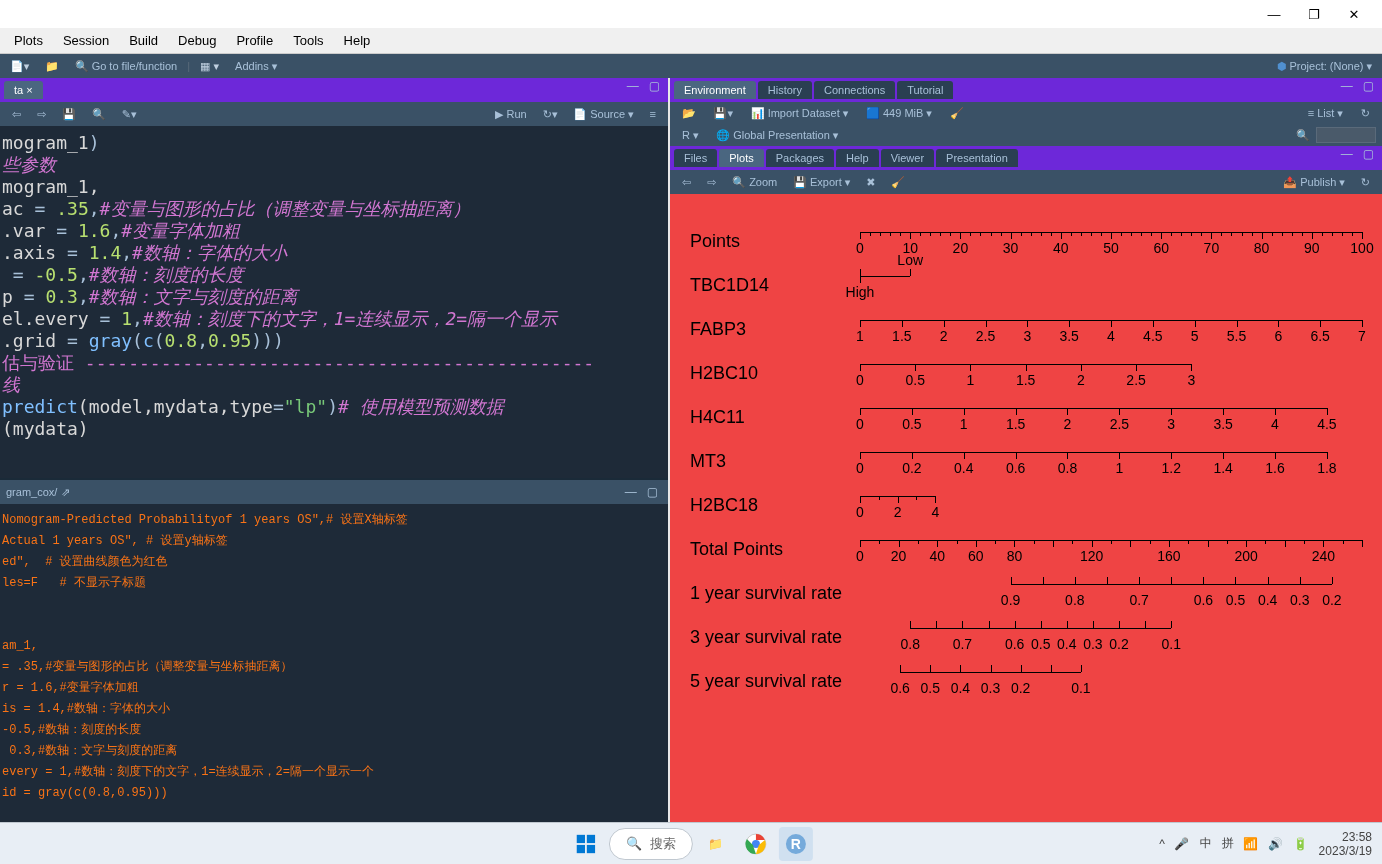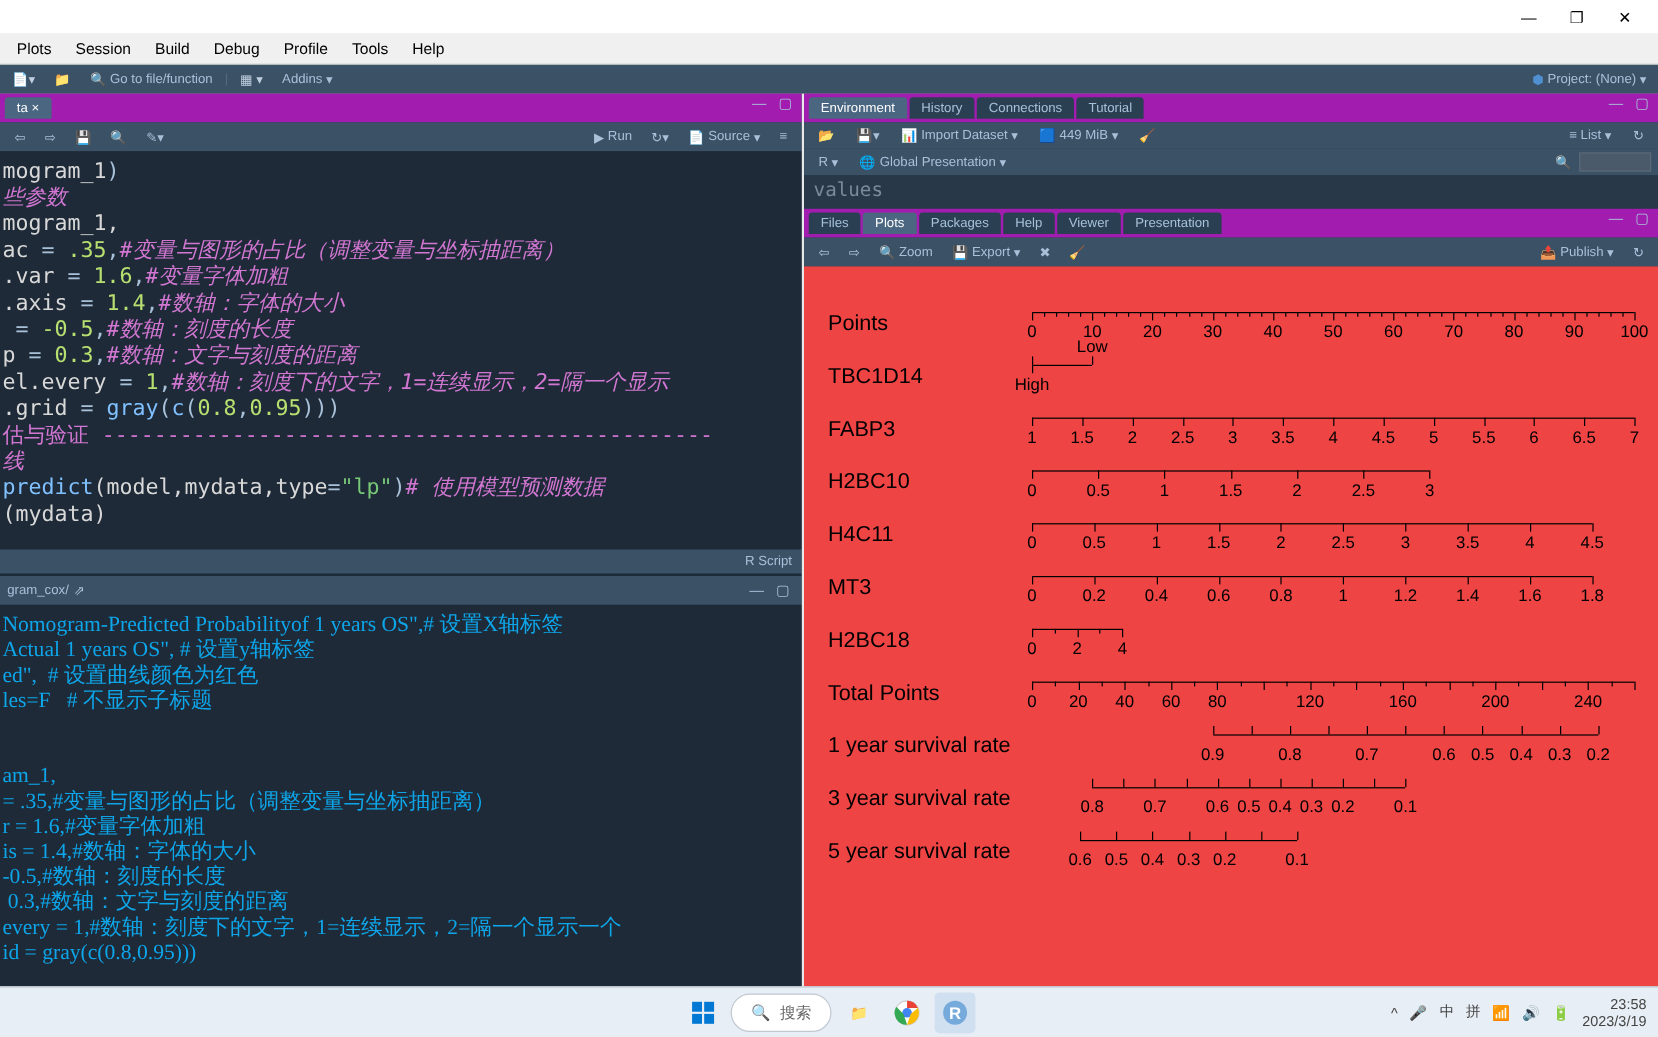--- a/index.html
+++ b/index.html
@@ -46,21 +46,21 @@
 
 .main-layout {
   display: flex;
   height: calc(100% - 78px - 42px);
 }
 .left-col { width: 668px; display: flex; flex-direction: column; background: #2a3f52; }
 .right-col { flex: 1; display: flex; flex-direction: column; background: #2a3f52; margin-left: 2px; }
 
 .pane-tabs {
   height: 24px;
-  background: #a21caf;
+  background: #6d28d9;
   display: flex;
   align-items: center;
   padding: 0 4px;
   gap: 2px;
 }
 .pane-tab {
   padding: 3px 10px;
   background: #2a3f52;
   color: #a8c0d8;
   font-size: 11px;
@@ -98,23 +98,23 @@
   color: #a8c0d8;
   font-size: 11px;
   display: flex;
   justify-content: flex-end;
   align-items: center;
   padding: 0 8px;
 }
 .console {
   flex: 1;
   background: #1e2a38;
-  color: #0ea5e9;
-  font-family: Liberation Serif, serif;
-  font-size: 18px;
+  color: #f97316;
+  font-family: Liberation Mono, monospace;
+  font-size: 12px;
   line-height: 21px;
   padding: 6px 2px;
   overflow: hidden;
   white-space: pre;
 }
 
 .tok-fn { color: #80c0ff; }
 .tok-num { color: #b8e070; }
 .tok-str { color: #78c878; }
 .tok-op { color: #a8c0d8; }
@@ -233,23 +233,20 @@
           <span class="mini-btn">✎▾</span>
         </div>
         <div style="display:flex;gap:4px;align-items:center">
           <span class="mini-btn">▶ <span>Run</span></span>
           <span class="mini-btn">↻▾</span>
           <span class="mini-btn">📄 <span>Source</span> ▾</span>
           <span class="mini-btn">≡</span>
         </div>
       </div>
       <div class="editor" id="editor"><div><span class="tok-var">mogram_1</span><span class="tok-op">)</span></div><div><span class="tok-cmt">些参数</span></div><div><span class="tok-var">mogram_1,</span></div><div><span class="tok-var">ac </span><span class="tok-op">= </span><span class="tok-num">.35</span><span class="tok-op">,</span><span class="tok-cmt">#变量与图形的占比（调整变量与坐标抽距离）</span></div><div><span class="tok-var">.var </span><span class="tok-op">= </span><span class="tok-num">1.6</span><span class="tok-op">,</span><span class="tok-cmt">#变量字体加粗</span></div><div><span class="tok-var">.axis </span><span class="tok-op">= </span><span class="tok-num">1.4</span><span class="tok-op">,</span><span class="tok-cmt">#数轴：字体的大小</span></div><div><span class="tok-op"> = </span><span class="tok-num">-0.5</span><span class="tok-op">,</span><span class="tok-cmt">#数轴：刻度的长度</span></div><div><span class="tok-var">p </span><span class="tok-op">= </span><span class="tok-num">0.3</span><span class="tok-op">,</span><span class="tok-cmt">#数轴：文字与刻度的距离</span></div><div><span class="tok-var">el.every </span><span class="tok-op">= </span><span class="tok-num">1</span><span class="tok-op">,</span><span class="tok-cmt">#数轴：刻度下的文字，1=连续显示，2=隔一个显示</span></div><div><span class="tok-var">.grid </span><span class="tok-op">= </span><span class="tok-fn">gray</span><span class="tok-op">(</span><span class="tok-fn">c</span><span class="tok-op">(</span><span class="tok-num">0.8</span><span class="tok-op">,</span><span class="tok-num">0.95</span><span class="tok-op">)))</span></div><div><span class="tok-op"></span></div><div><span class="tok-dash">估与验证 -----------------------------------------------</span></div><div><span class="tok-cmt">线</span></div><div><span class="tok-fn">predict</span><span class="tok-var">(model,mydata,</span><span class="tok-var">type</span><span class="tok-op">=</span><span class="tok-str">"lp"</span><span class="tok-op">)</span><span class="tok-cmt"># 使用模型预测数据</span></div><div><span class="tok-var">(mydata)</span></div></div>
-      <div class="editor-footer">
-        <span>R Script</span>
-      </div>
     </div>
 
     <div style="flex:1;display:flex;flex-direction:column;position:relative;border-top:2px solid #1a2a38">
       <div class="pane-toolbar">
         <div style="display:flex;align-items:center;gap:4px">
           <span>gram_cox/</span>
           <span>⇗</span>
         </div>
         <div class="win-controls" style="position:static">
           <span class="pane-ctrl">—</span>
@@ -283,21 +280,20 @@
         <span class="mini-btn">≡ <span>List</span> ▾</span>
         <span class="mini-btn">↻</span>
       </div>
       <div class="env-row">
         <span class="mini-btn"><span>R</span> ▾</span>
         <span class="mini-btn">🌐 <span>Global Presentation</span> ▾</span>
         <span style="flex:1"></span>
         <span>🔍</span>
         <input class="search-box" style="">
       </div>
-      <div class="env-body">values</div>
     </div>
 
     <div style="flex:1;display:flex;flex-direction:column;position:relative">
       <div class="pane-tabs">
         <div class="pane-tab">Files</div>
         <div class="pane-tab active">Plots</div>
         <div class="pane-tab">Packages</div>
         <div class="pane-tab">Help</div>
         <div class="pane-tab">Viewer</div>
         <div class="pane-tab">Presentation</div>

